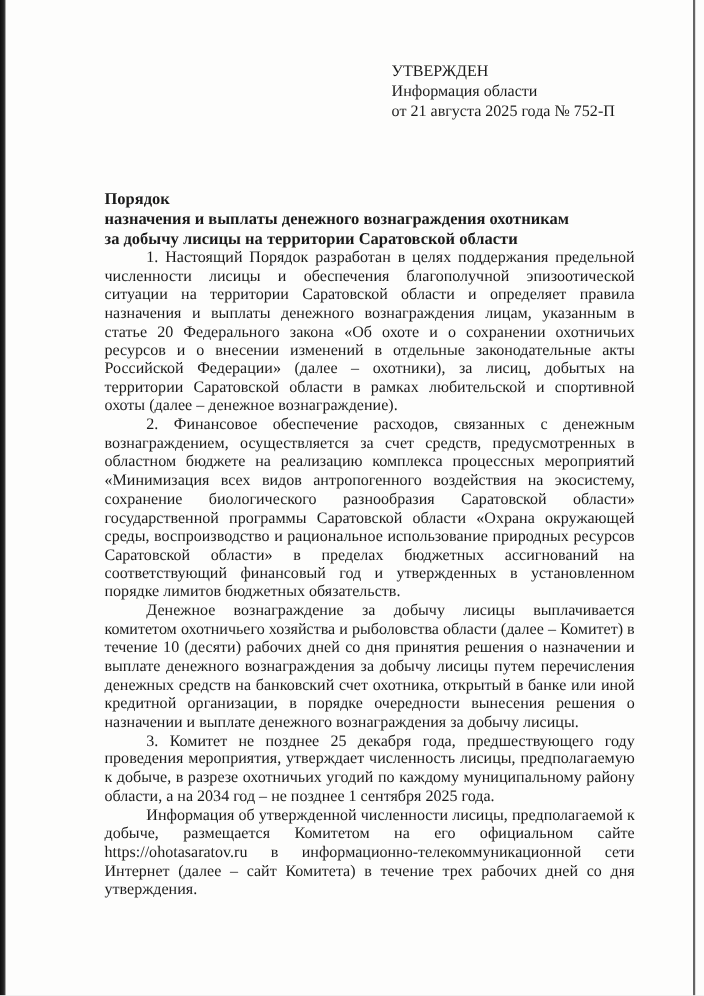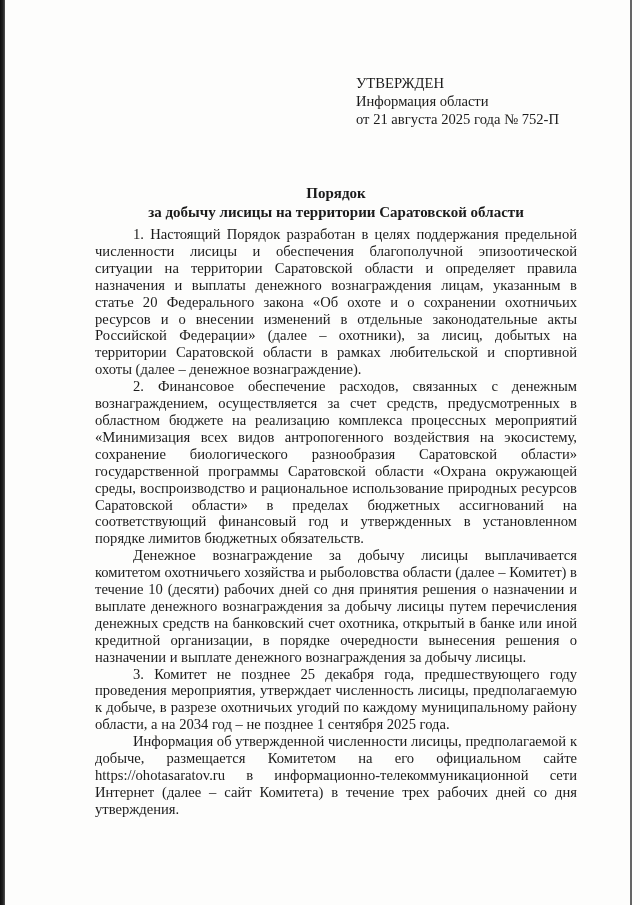--- a/index.html
+++ b/index.html
@@ -25,27 +25,25 @@
     width: 2px; height: 100%;
     background: #3f3f3f;
     opacity: 0.8;
   }
   .approval {
     position: absolute;
     left: 356px; top: 57px;
     font-size: 14.6px;
     line-height: 17.8px;
     white-space: nowrap;
-    margin-top: 18px;
   }
   .doc-title {
     position: absolute;
-    left: 95px; top: 184px;
+    left: 95px; top: 172px;
     width: 482px;
-    text-align: center;
     font-weight: bold;
     font-size: 15px;
     line-height: 18.5px;
   }
   .doc-body {
     position: absolute;
     left: 95px; top: 226px;
     width: 482px;
     font-size: 14.6px;
     line-height: 16.9px;
@@ -65,20 +63,21 @@
   <div class="edge-right"></div>
 
   <div class="approval">
     <div>УТВЕРЖДЕН</div>
     <div>Информация области</div>
     <div>от 21 августа 2025 года № 752-П</div>
   </div>
 
   <div class="doc-title">
     <div>Порядок</div>
+    <div>назначения и выплаты денежного вознаграждения охотникам</div>
     <div>за добычу лисицы на территории Саратовской области</div>
   </div>
 
   <div class="doc-body">
     <p class="para">1. Настоящий Порядок разработан в целях поддержания предельной численности лисицы и обеспечения благополучной эпизоотической ситуации на территории Саратовской области и определяет правила назначения и выплаты денежного вознаграждения лицам, указанным в статье 20 Федерального закона «Об охоте и о сохранении охотничьих ресурсов и о внесении изменений в отдельные законодательные акты Российской Федерации» (далее – охотники), за лисиц, добытых на территории Саратовской области в рамках любительской и спортивной охоты (далее – денежное вознаграждение).</p>
     <p class="para">2. Финансовое обеспечение расходов, связанных с денежным вознаграждением, осуществляется за счет средств, предусмотренных в областном бюджете на реализацию комплекса процессных мероприятий «Минимизация всех видов антропогенного воздействия на экосистему, сохранение биологического разнообразия Саратовской области» государственной программы Саратовской области «Охрана окружающей среды, воспроизводство и рациональное использование природных ресурсов Саратовской области» в пределах бюджетных ассигнований на соответствующий финансовый год и утвержденных в установленном порядке лимитов бюджетных обязательств.</p>
     <p class="para">Денежное вознаграждение за добычу лисицы выплачивается комитетом охотничьего хозяйства и рыболовства области (далее – Комитет) в течение 10 (десяти) рабочих дней со дня принятия решения о назначении и выплате денежного вознаграждения за добычу лисицы путем перечисления денежных средств на банковский счет охотника, открытый в банке или иной кредитной организации, в порядке очередности вынесения решения о назначении и выплате денежного вознаграждения за добычу лисицы.</p>
     <p class="para">3. Комитет не позднее 25 декабря года, предшествующего году проведения мероприятия, утверждает численность лисицы, предполагаемую к добыче, в разрезе охотничьих угодий по каждому муниципальному району области, а на 2034 год – не позднее 1 сентября 2025 года.</p>
     <p class="para">Информация об утвержденной численности лисицы, предполагаемой к добыче, размещается Комитетом на его официальном сайте https://ohotasaratov.ru в информационно-телекоммуникационной сети Интернет (далее – сайт Комитета) в течение трех рабочих дней со дня утверждения.</p>
   </div>

